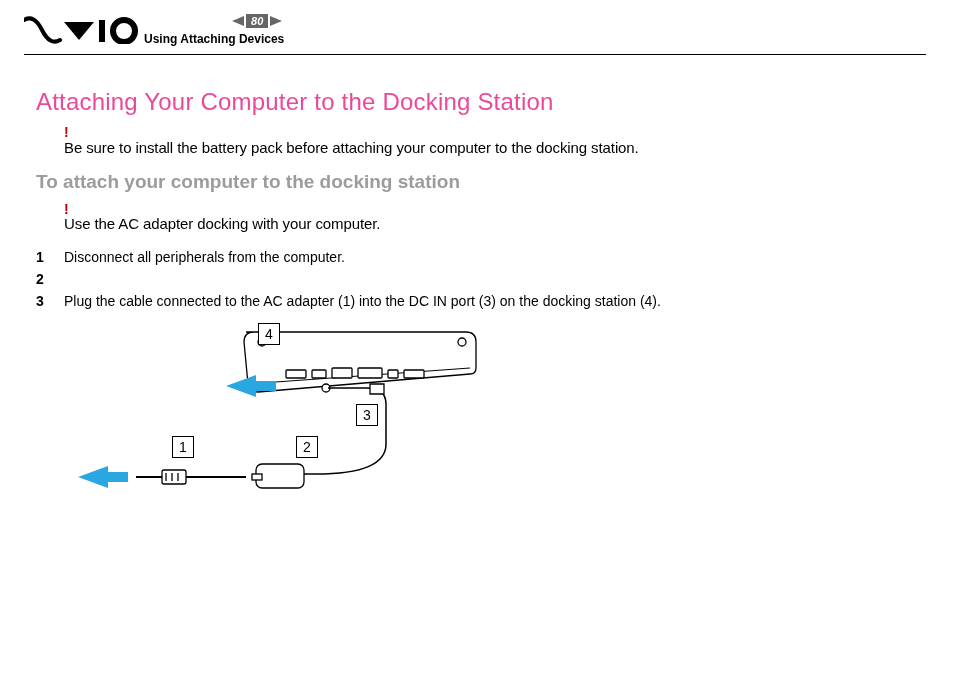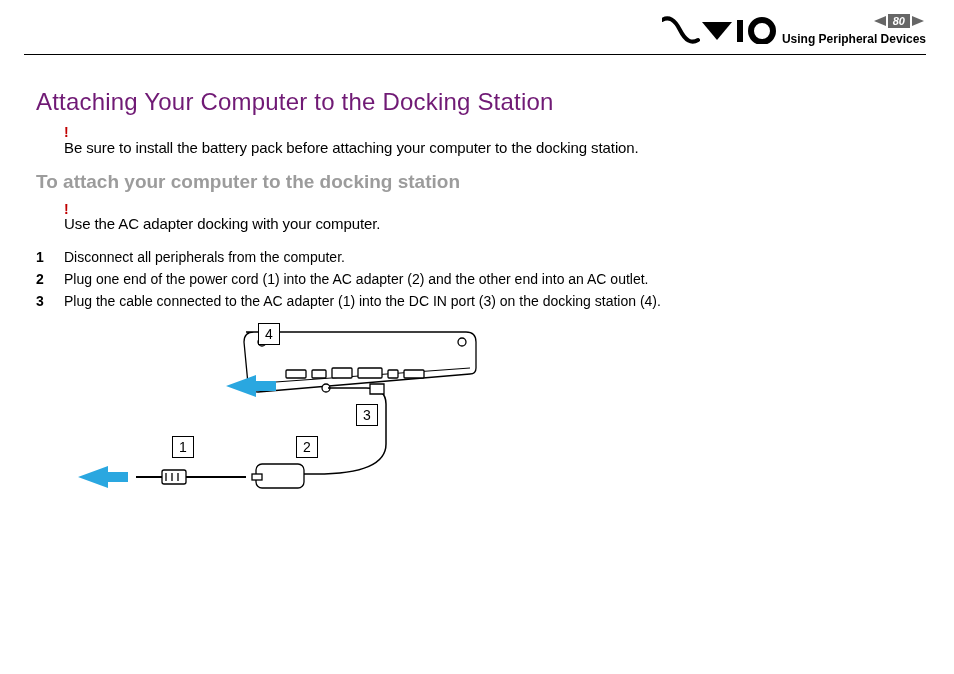--- a/index.html
+++ b/index.html
@@ -20,21 +20,21 @@
     box-sizing: border-box;
   }
   .header {
     position: absolute;
     top: 12px;
     left: 24px;
     right: 28px;
     height: 36px;
     display: flex;
     align-items: center;
-    justify-content: flex-end;
+    justify-content: flex-start;
   }
   .logo svg { display: block; }
   .header-right {
     display: flex;
     flex-direction: column;
     align-items: flex-end;
     gap: 4px;
   }
   .nav-row {
     display: flex;
@@ -61,21 +61,21 @@
     top: 54px;
     border-top: 1px solid #000;
   }
   .content {
     position: absolute;
     top: 88px;
     left: 36px;
     right: 36px;
   }
   h1.title {
-    color: #701a75;
+    color: #ec4899;
     font-weight: normal;
     font-size: 24px;
     margin: 0 0 10px 0;
     letter-spacing: 0.2px;
   }
   .warn-row {
     margin-left: 28px;
     margin-bottom: 14px;
   }
   .warn-bang {
@@ -145,21 +145,21 @@
               <polygon points="14,2 14,12 2,7" fill="#666"></polygon>
             </svg>
         </span>
         <span class="page-badge">80</span>
         <span class="nav-arrow">
           <svg width="16" height="14">
               <polygon points="2,2 2,12 14,7" fill="#666"></polygon>
             </svg>
         </span>
       </div>
-      <div class="breadcrumb">Using Peripheral Devices</div>
+      <div class="breadcrumb">Using Attaching Devices</div>
     </div>
   </div>
 
   <div class="hr"></div>
 
   <div class="content">
     <h1 class="title">Attaching Your Computer to the Docking Station</h1>
 
     <div class="warn-row">
       <span class="warn-bang">!</span>
@@ -173,21 +173,20 @@
       <span class="warn-text">Use the AC adapter docking with your computer.</span>
     </div>
 
     <div class="ol">
       <div class="ol-row">
         <span class="ol-num">1</span>
         <span class="ol-text">Disconnect all peripherals from the computer.</span>
       </div>
       <div class="ol-row">
         <span class="ol-num">2</span>
-        <span class="ol-text">Plug one end of the power cord (1) into the AC adapter (2) and the other end into an AC outlet.</span>
       </div>
       <div class="ol-row">
         <span class="ol-num">3</span>
         <span class="ol-text">
           <span>Plug the cable connected to the AC adapter (1) into the </span><b>DC IN</b><span> port (3) on the docking station (4).</span>
         </span>
       </div>
     </div>
 
     <div class="figure">

